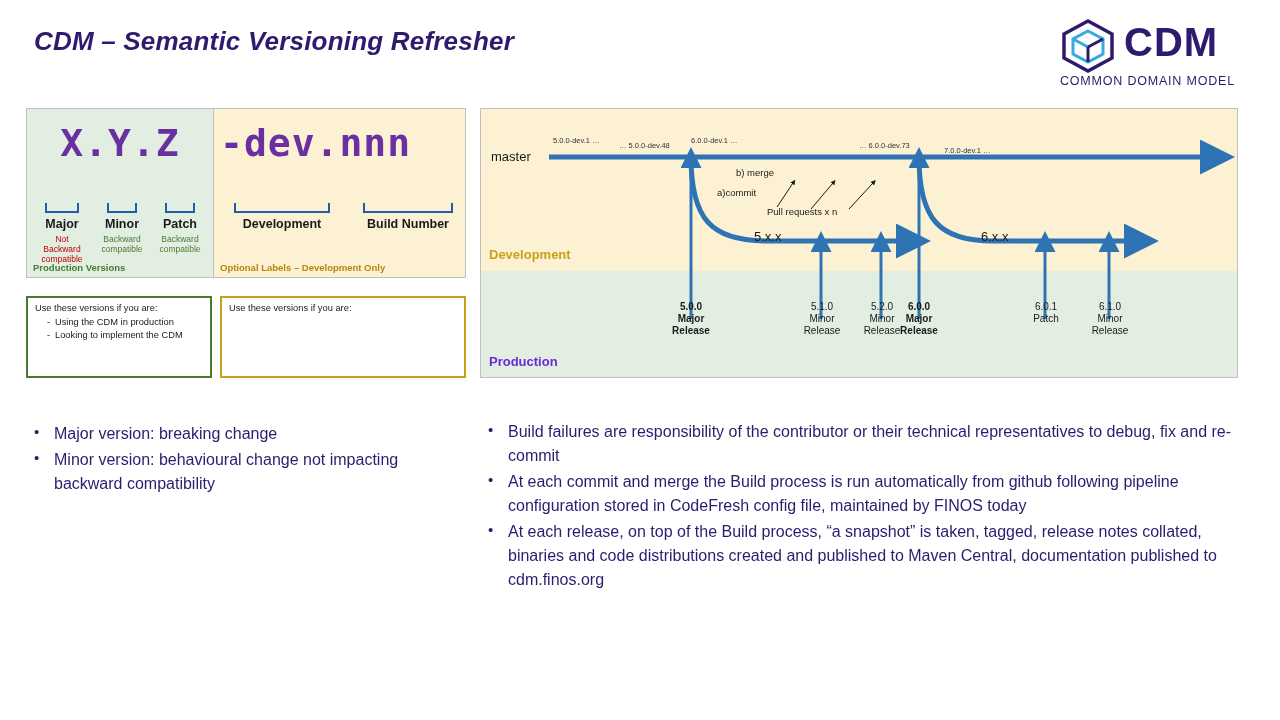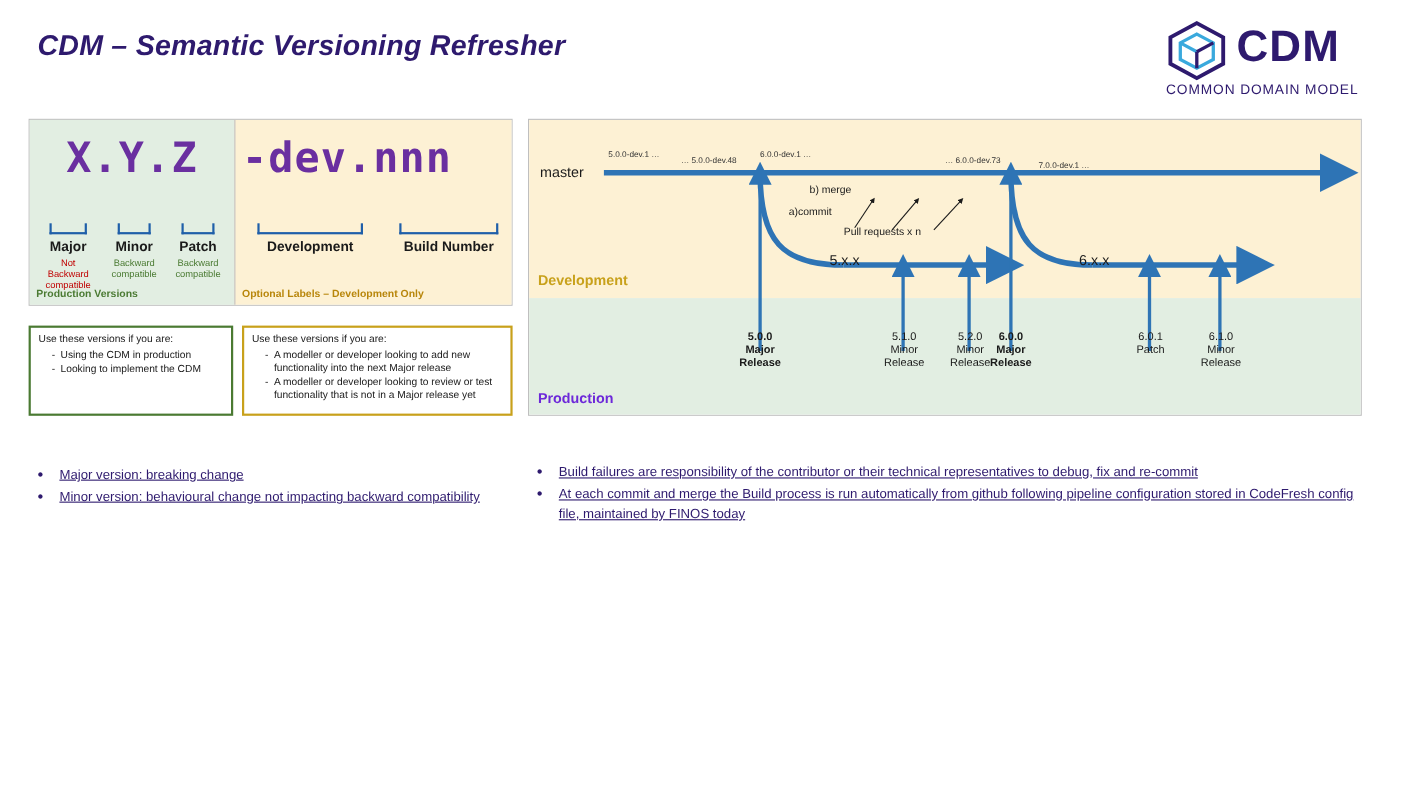--- a/index.html
+++ b/index.html
@@ -84,21 +84,21 @@
   .band-label.dev { left:8px; top:138px; color:#c8a11b; }
   .band-label.prod { left:8px; top:245px; color:#6d28d9; }
   .diagram svg { position:absolute; left:0; top:0; }
   .dg-text { position:absolute; font-size:7.5px; color:#333; white-space:nowrap; }
   .dg-label { position:absolute; font-size:13px; color:#1a1a1a; white-space:nowrap; }
   .dg-annot { position:absolute; font-size:9.5px; color:#1a1a1a; white-space:nowrap; }
   .rel { position:absolute; text-align:center; font-size:10px; line-height:1.22; color:#1a1a1a; white-space:nowrap; }
   .rel.major { font-weight:bold; }
 
   
-  .bullets { position:absolute; color:#2e1a6e; font-size:12px; line-height:1.5;text-decoration:underline; }
+  .bullets { position:absolute; color:#2e1a6e; font-size:16px; line-height:1.5; }
   .bullets-left { left:26px; top:422px; width:430px; }
   .bullets-right { left:480px; top:420px; width:760px; }
   .bullets ul { margin:0; padding:0; list-style:none; }
   .bullets li { position:relative; padding-left:28px; margin-bottom:2px; }
   .bullets li:before {
     content:"\2022"; position:absolute; left:8px; top:-1px; font-size:15px;
   }
 </style>
 </head>
 <body>
@@ -164,24 +164,20 @@
 <div class="advice-row">
   <div class="advice advice-prod">
     <div>Use these versions if you are:</div>
     <ul>
       <li>Using the CDM in production</li>
       <li>Looking to implement the CDM</li>
     </ul>
   </div>
   <div class="advice advice-dev">
     <div>Use these versions if you are:</div>
-    <ul>
-      <li>A modeller or developer looking to add new functionality into the next Major release</li>
-      <li>A modeller or developer looking to review or test functionality that is not in a Major release yet</li>
-    </ul>
   </div>
 </div>
 
 <div class="diagram">
   <div class="band-dev"></div>
   <div class="band-prod"></div>
   <div class="band-label dev">Development</div>
   <div class="band-label prod">Production</div>
 
   <svg width="758" height="270">
@@ -263,14 +259,15 @@
   <ul>
     <li>Major version: breaking change</li>
     <li>Minor version: behavioural change not impacting backward compatibility</li>
   </ul>
 </div>
 
 <div class="bullets bullets-right">
   <ul>
     <li>Build failures are responsibility of the contributor or their technical representatives to debug, fix and re-commit</li>
     <li>At each commit and merge the Build process is run automatically from github following pipeline configuration stored in CodeFresh config file, maintained by FINOS today</li>
+    <li>At each release, on top of the Build process,  “a snapshot” is taken, tagged, release notes collated, binaries and code distributions created and published to Maven Central, documentation published to cdm.finos.org</li>
   </ul>
 </div>
 
 </body></html>

